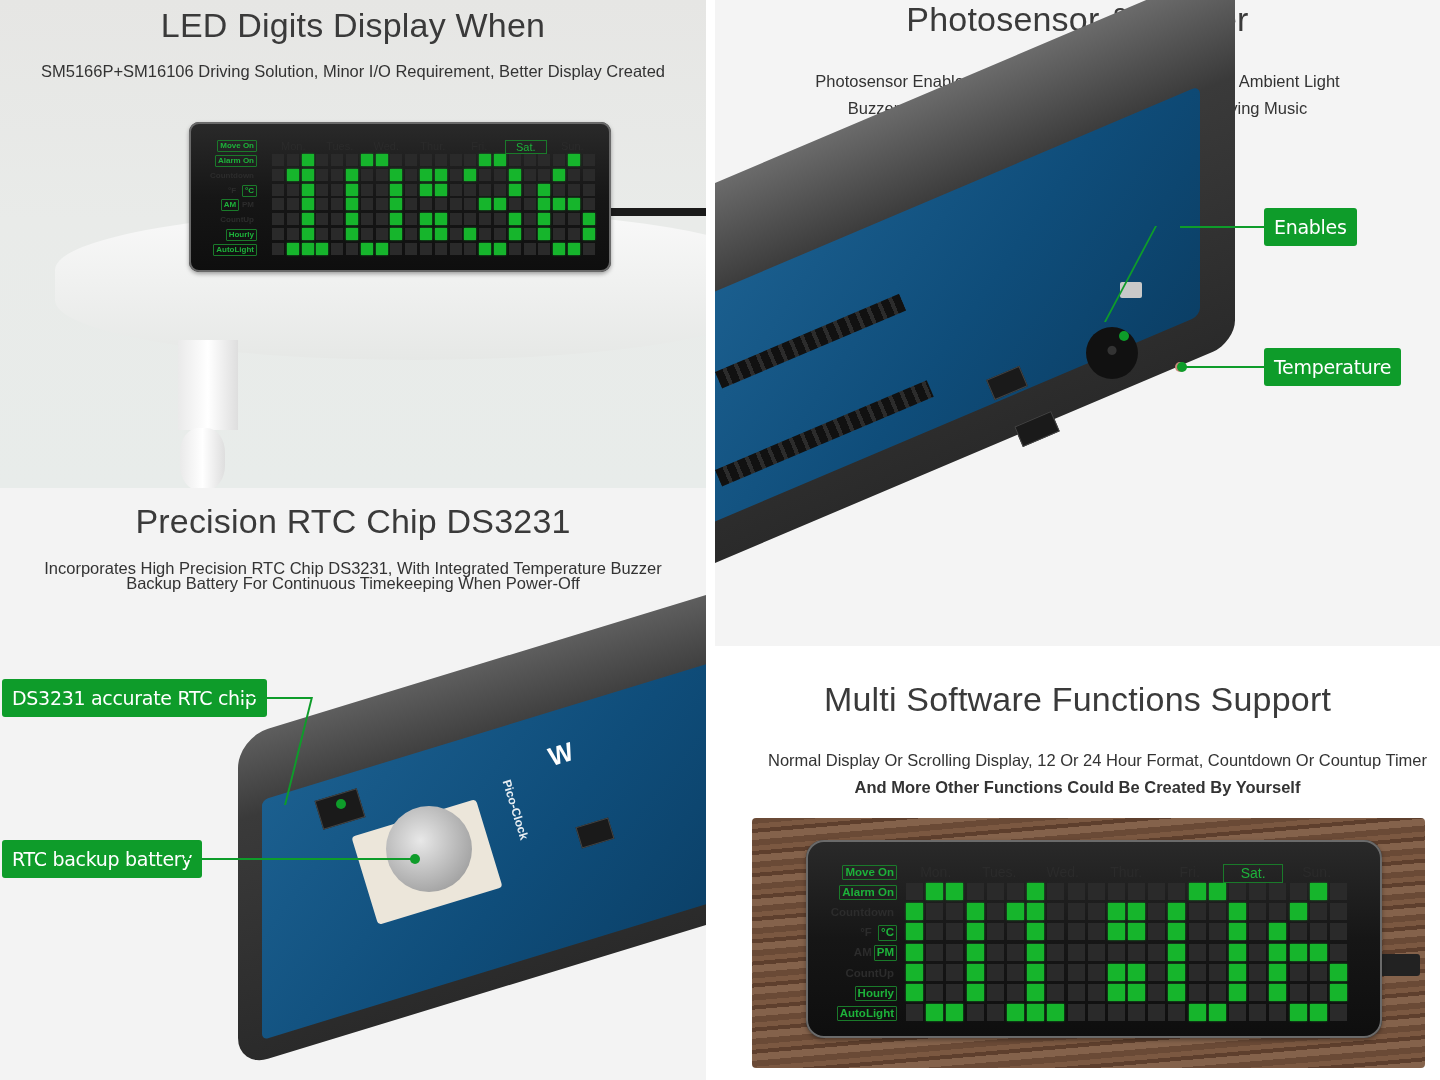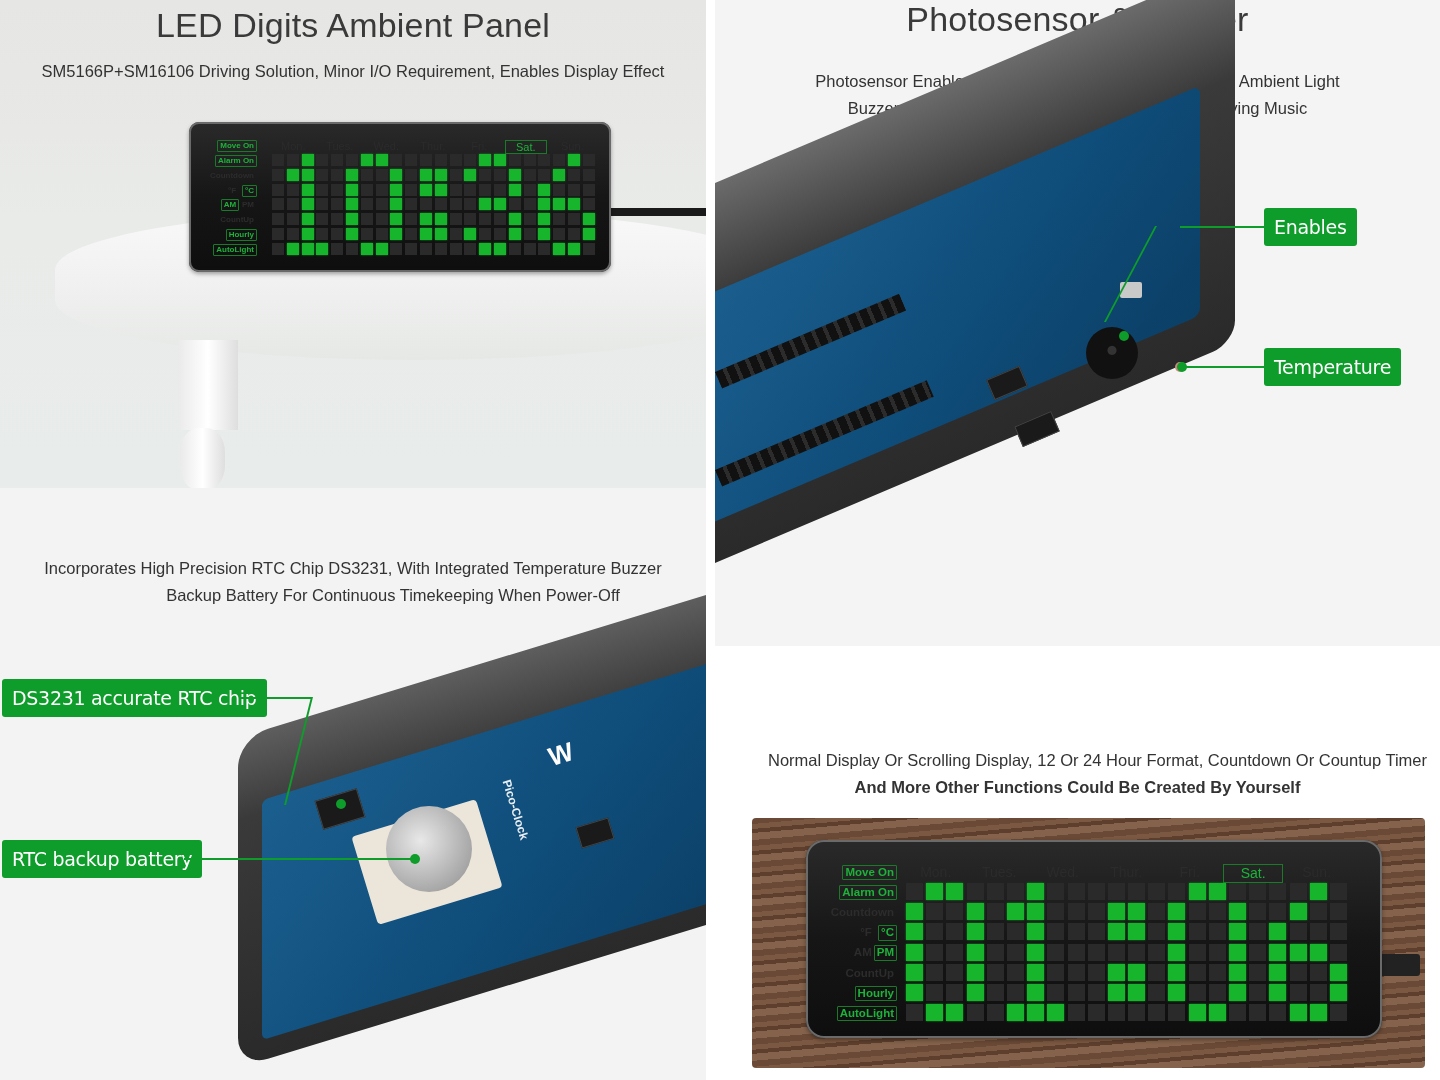--- a/index.html
+++ b/index.html
@@ -41,22 +41,22 @@
   .table-top { position: absolute; background: linear-gradient(180deg, #f9f9f9, #e6e8e6); border-radius: 50% / 40%; }
   .table-leg { position: absolute; background: linear-gradient(90deg, #eaeaea, #ffffff 50%, #dedede); }
   .wood { position: absolute; background: repeating-linear-gradient(175deg, #6a4a36 0 6px, #7b5841 6px 11px, #5e3f2d 11px 15px, #84624b 15px 22px); border-radius: 4px; }
 </style>
 </head>
 <body>
 
 <div class="page">
 
   <section class="panel panel-tl">
-    <h1 class="title" style="top:6px;">LED Digits Ambient Panel</h1>
-    <p class="desc" style="top:58px;">SM5166P+SM16106 Driving Solution, Minor I/O Requirement, Enables Display Effect</p>
+    <h1 class="title" style="top:6px;">LED Digits Display When</h1>
+    <p class="desc" style="top:58px;">SM5166P+SM16106 Driving Solution, Minor I/O Requirement, Better Display Created</p>
 
     <div class="table-top" style="left:55px; top:210px; width:720px; height:150px;"></div>
     <div class="table-leg" style="left:178px; top:340px; width:60px; height:90px;"></div>
     <div class="table-leg" style="left:180px; top:428px; width:45px; height:62px; border-radius:40%;"></div>
 
     <div style="position:absolute; left:600px; top:208px; width:110px; height:8px; background:#1a1a1a; border-radius:3px;"></div>
 
     <div id="led-top" class="led" style="left:189px; top:122px; width:422px; height:150px;">
         <div class="led-tag" style="font-size: 8px; padding: 1px 2px; top: 18.2px; right: 354px;">Move On</div>
         <div class="led-tag" style="font-size: 8px; padding: 1px 2px; top: 33px; right: 354px;">Alarm On</div>
@@ -253,22 +253,23 @@
     <div class="line" style="left:440px; top:226px; width:2px; height:96px; transform:skewX(-28deg); transform-origin:top;"></div>
     <div class="dot" style="left:404px; top:331px;"></div>
     <div class="callout" style="left:549px; top:208px;">Enables</div>
 
     <div class="line" style="left:470px; top:366px; width:84px; height:2px;"></div>
     <div class="dot" style="left:462px; top:362px;"></div>
     <div class="callout" style="left:549px; top:348px;">Temperature</div>
   </section>
 
   <section class="panel panel-bl">
+    <h1 class="title" style="top:14px;">Precision RTC Chip DS3231</h1>
     <p class="desc" style="top:67px;">Incorporates High Precision RTC Chip DS3231, With Integrated Temperature Buzzer</p>
-    <p class="desc" style="top:94px;margin-left:40px;">Backup Battery For Continuous Timekeeping When Power-Off</p>
+    <p class="desc" style="top:82px;">Backup Battery For Continuous Timekeeping When Power-Off</p>
 
     <div class="case" style="left:238px; top:250px; width:560px; height:330px; transform:skewY(-17deg); transform-origin:left top; border-radius:30px; background:linear-gradient(180deg,#5e5e5e,#3a3a3a 25%,#2a2a2a);"></div>
     <div class="pcb" style="left:262px; top:312px; width:500px; height:240px; transform:skewY(-17deg); transform-origin:left top; border-radius:6px;"></div>
     <div class="chip" style="left:318px; top:306px; width:44px; height:30px; transform:rotate(-17deg);"></div>
     <div style="position:absolute; left:362px; top:328px; width:130px; height:92px; background:#ece6da; transform:rotate(-17deg); border-radius:4px;"></div>
     <div class="battery" style="left:386px; top:318px; width:86px; height:86px;"></div>
     <div style="position:absolute; left:513px; top:290px; color:#e8eef3; font-size:12px; font-weight:bold; transform:rotate(73deg); transform-origin:left top;">Pico-Clock</div>
     <div style="position:absolute; left:550px; top:250px; width:30px; height:40px; color:#ffffff; font-size:26px; font-weight:bold; transform:rotate(-17deg);">W</div>
     <div class="chip" style="left:578px; top:334px; width:34px; height:22px; transform:rotate(-17deg);"></div>
 
@@ -276,20 +277,21 @@
     <div class="line" style="left:239px; top:209px; width:72px; height:2px;"></div>
     <div class="line" style="left:311px; top:209px; width:2px; height:108px; transform:skewX(-14deg); transform-origin:top;"></div>
     <div class="dot" style="left:336px; top:311px;"></div>
 
     <div class="callout" style="left:2px; top:352px;">RTC backup battery</div>
     <div class="line" style="left:184px; top:370px; width:232px; height:2px;"></div>
     <div class="dot" style="left:410px; top:366px;"></div>
   </section>
 
   <section class="panel panel-br">
+    <h1 class="title" style="top:34px;">Multi Software Functions Support</h1>
     <p class="desc" style="top:101px; left:20px;">Normal Display Or Scrolling Display, 12 Or 24 Hour Format, Countdown Or Countup Timer</p>
     <p class="desc" style="top:128px;font-weight:bold;">And More Other Functions Could Be Created By Yourself</p>
 
     <div class="wood" style="left:37px; top:172px; width:673px; height:250px;"></div>
     <div style="position:absolute; left:665px; top:308px; width:40px; height:22px; background:#222; border-radius:3px;"></div>
     <div id="led-bottom" class="led" style="left:91px; top:194px; width:576px; height:198px; border-radius:18px;">
         <div class="led-tag" style="font-size: 11.5px; padding: 1px 2px; top: 24.55px; right: 485px;">Move On</div>
         <div class="led-tag" style="font-size: 11.5px; padding: 1px 2px; top: 44.75px; right: 485px;">Alarm On</div>
         <div class="led-tag dim" style="font-size: 11.5px; padding: 1px 2px; top: 64.95px; right: 485px;">Countdown</div>
         <div class="led-tag" style="font-size: 11.5px; padding: 1px 2px; top: 85.15px; right: 485px;">°C</div>

